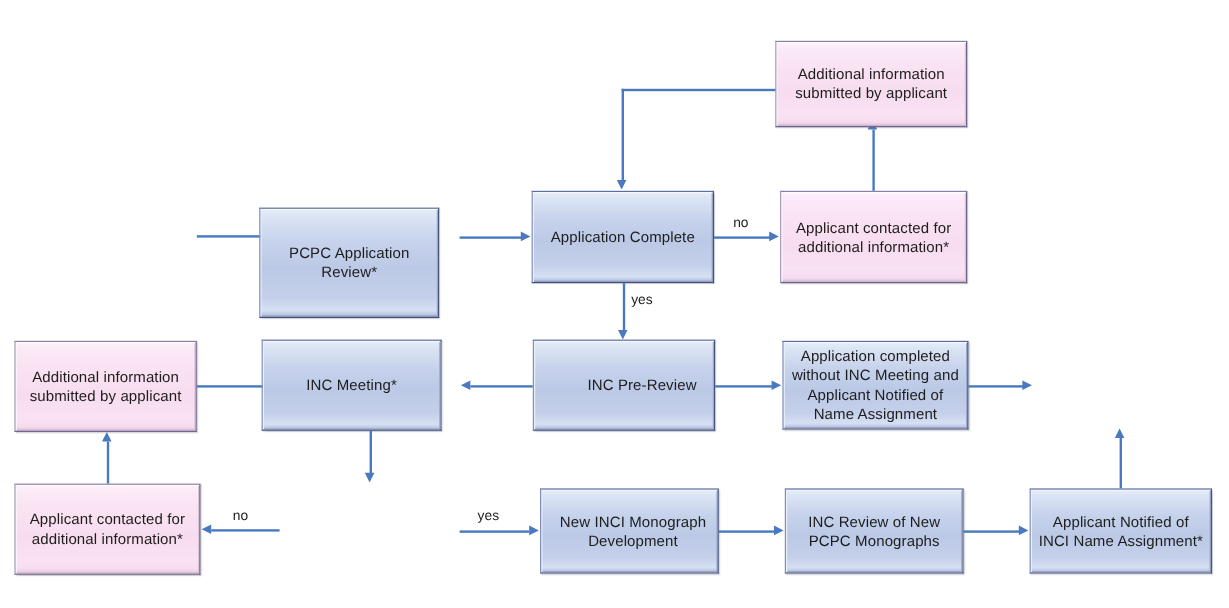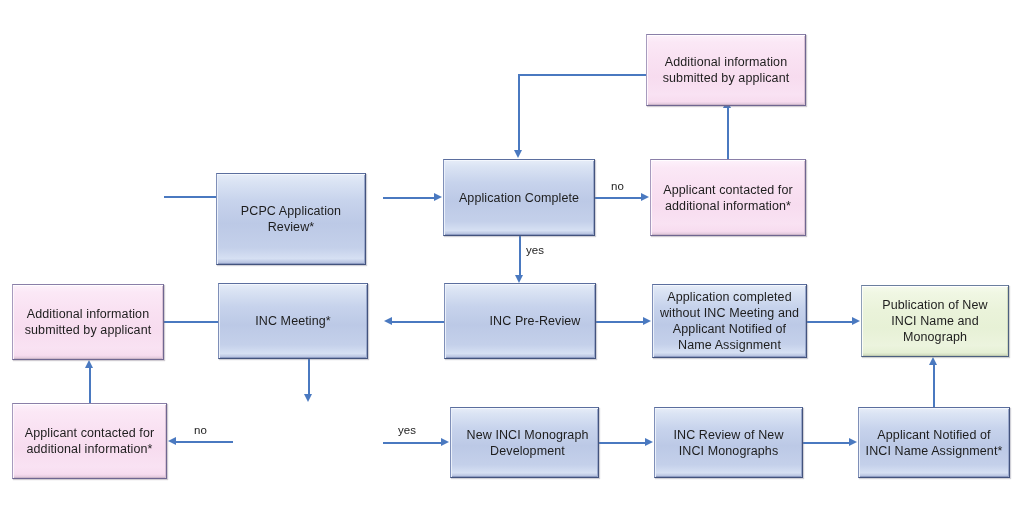--- a/index.html
+++ b/index.html
@@ -142,35 +142,32 @@
   </div>
 
   <div class="node blue" style="left:444px; top:283px; width:152px; height:76px;padding-left:36px;">
     <span class="label">INC Pre-Review</span>
   </div>
 
   <div class="node blue" style="left:652px; top:284px; width:155px; height:74px;">
     <span class="label">Application completed without INC Meeting and Applicant Notified of Name Assignment</span>
   </div>
 
-  <div class="node green" style="left:861px; top:285px; width:148px; height:72px;">
-    <span class="label">Publication of New INCI Name and Monograph</span>
-  </div>
 
   <div class="node pink" style="left:12px; top:403px; width:155px; height:76px;">
     <span class="label">Applicant contacted for additional information*</span>
   </div>
 
 
   <div class="node blue" style="left:450px; top:407px; width:149px; height:71px;padding-left:12px;">
     <span class="label">New INCI Monograph Development</span>
   </div>
 
   <div class="node blue" style="left:654px; top:407px; width:149px; height:71px;">
-    <span class="label">INC Review of New INCI Monographs</span>
+    <span class="label">INC Review of New PCPC Monographs</span>
   </div>
 
   <div class="node blue" style="left:858px; top:407px; width:152px; height:71px;">
     <span class="label">Applicant Notified of INCI Name Assignment*</span>
   </div>
 
   <div class="hline" style="left:164px; top:196px; width:61px;"></div>
   <div class="arrow right" style="left:224px; top:191.5px;"></div>
 
   <div class="hline" style="left:383px; top:197px; width:52px;"></div>

